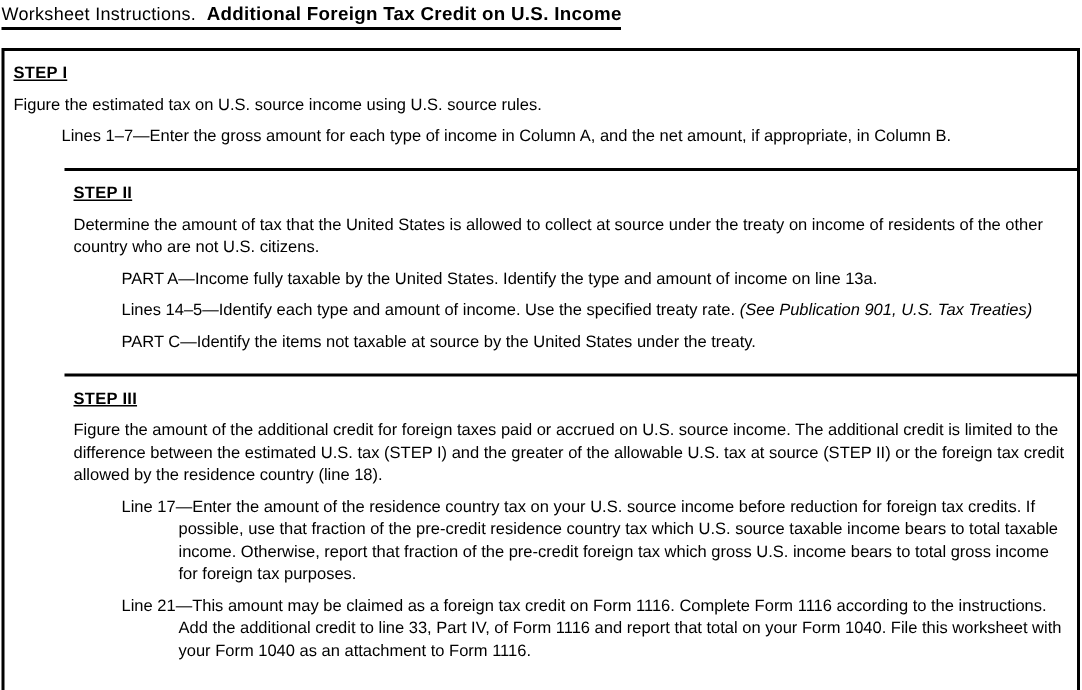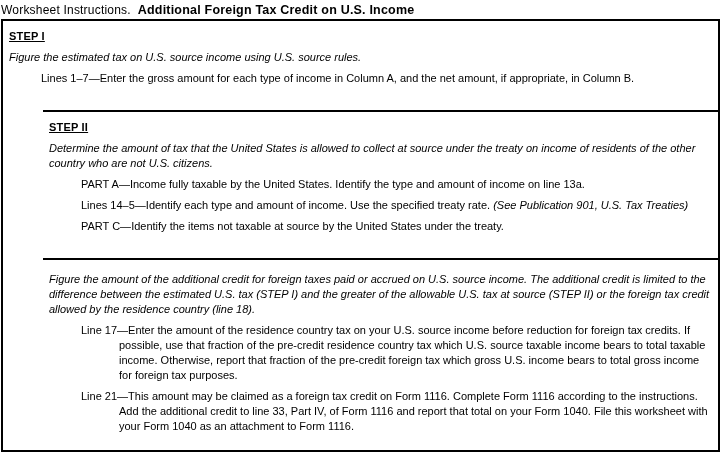--- a/index.html
+++ b/index.html
@@ -10,21 +10,21 @@
     color: #000000;
     font-family: "Liberation Sans", "DejaVu Sans", sans-serif;
     -webkit-font-smoothing: none;
   }
   .page { width: 721px; height: 460px; overflow: hidden; }
 
   
   .title-row {
     padding: 2px 0 0 1px;
     line-height: 13px;
-    height: 19px;
+    height: 32px;
   }
   .title-underline {
     display: inline-block;
     border-bottom: 2px solid #000000;
     padding-bottom: 2px;
   }
   .title-prefix {
     font-size: 12px;
     letter-spacing: 0.2px;
   }
@@ -38,41 +38,40 @@
   
   .worksheet-box {
     margin-left: 1px;
     width: 719px;
     height: 433px;
     border: 2px solid #000000;
     overflow: hidden;
   }
 
   .step-section {
-    padding: 5px 6px 24px 6px;
+    padding: 5px 6px 13px 6px;
   }
   .step-section + .step-section {
     border-top: 2px solid #000000;
     margin-left: 40px;
   }
 
   .step-heading {
     margin: 3px 0 0 0;
     font-size: 11px;
     font-weight: bold;
     text-decoration: underline;
     line-height: 14px;
     letter-spacing: 0.2px;
   }
 
   .step-intro {
     margin: 7px 2px 0 0;
     font-size: 11px;
     line-height: 15px;
-    font-style: italic;
   }
 
   .step-item {
     margin: 6px 4px 0 32px;
     padding-left: 38px;
     text-indent: -38px;
     font-size: 11px;
     line-height: 15px;
   }
   .item-label { font-weight: normal; }
@@ -106,20 +105,21 @@
   <p class="step-item"><b class="item-label">PART A—</b><span class="item-text">Income fully taxable by the United States. Identify the type and amount of income on line 13a.</span></p>
 
 
   <p class="step-item"><b class="item-label">Lines 14–5—</b><span class="item-text">Identify each type and amount of income. Use the specified treaty rate.</span><i class="item-note"> (See Publication 901, U.S. Tax Treaties)</i></p>
 
   <p class="step-item"><b class="item-label">PART C—</b><span class="item-text">Identify the items not taxable at source by the United States under the treaty.</span></p>
 </div>
   </section>
 
   <section class="step-section">
+    <h3 class="step-heading">STEP III</h3>
     <p class="step-intro">Figure the amount of the additional credit for foreign taxes paid or accrued on U.S. source income. The additional credit is limited to the difference between the estimated U.S. tax (STEP I) and the greater of the allowable U.S. tax at source (STEP II) or the foreign tax credit allowed by the residence country (line 18).</p>
     <div class="step-items">
   <p class="step-item"><b class="item-label">Line 17—</b><span class="item-text">Enter the amount of the residence country tax on your U.S. source income before reduction for foreign tax credits. If possible, use that fraction of the pre-credit residence country tax which U.S. source taxable income bears to total taxable income. Otherwise, report that fraction of the pre-credit foreign tax which gross U.S. income bears to total gross income for foreign tax purposes.</span></p>
 
   <p class="step-item"><b class="item-label">Line 21—</b><span class="item-text">This amount may be claimed as a foreign tax credit on Form 1116. Complete Form 1116 according to the instructions. Add the additional credit to line 33, Part IV, of Form 1116 and report that total on your Form 1040. File this worksheet with your Form 1040 as an attachment to Form 1116.</span></p>
 </div>
   </section>
 </div>
 
 </div>

